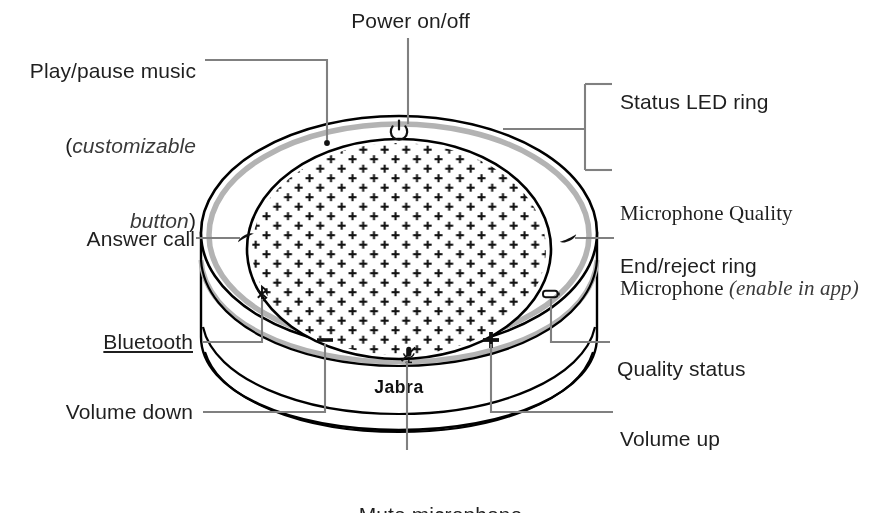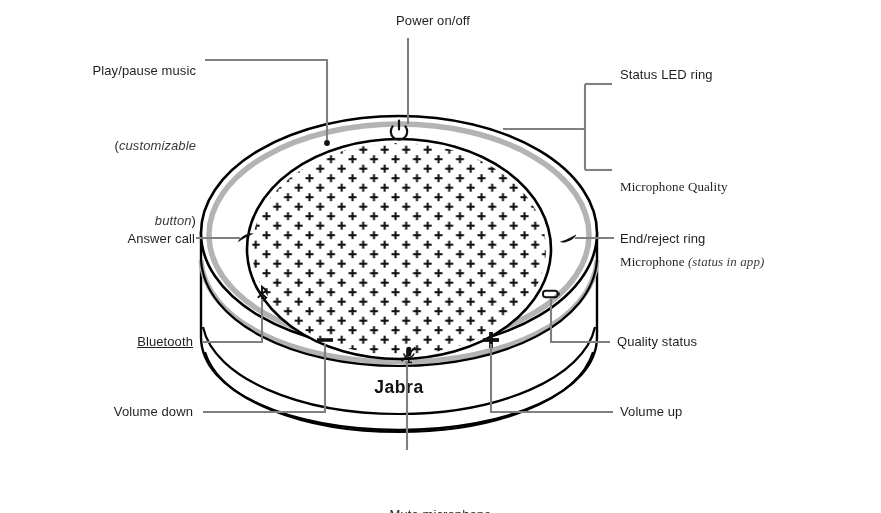--- a/index.html
+++ b/index.html
@@ -1,23 +1,23 @@
 <!DOCTYPE html>
 <html><head>
 <meta charset="utf-8">
 <style>
   html,body{margin:0;padding:0;background:#ffffff;}
   body{width:881px;height:513px;position:relative;overflow:hidden;
        font-family:"Liberation Sans","DejaVu Sans",sans-serif;color:#1a1a1a;}
   #stage{position:absolute;left:0;top:0;width:881px;height:513px;}
   svg#art{position:absolute;left:0;top:0;width:881px;height:513px;}
-  .lbl{position:absolute;font-size:13px;line-height:25px;color:#1f1f1f;
+  .lbl{position:absolute;font-size:21px;line-height:25px;color:#1f1f1f;
        white-space:pre;letter-spacing:0.1px;}
   .lbl .it{font-style:italic;color:#3a3a3a;text-align:center;}
-  .l-right{text-align:left;}
+  .l-right{text-align:left;margin-top:27px;}
   .l-left{text-align:right;}
   .l-center{text-align:center;}
 </style>
 </head>
 <body>
 
 <div id="stage">
 
   <svg id="art" viewBox="0 0 881 513">
     <defs>
@@ -135,21 +135,21 @@
     <div><span>(</span><span class="it">customizable</span></div>
     <div><span class="it">button</span><span>)</span></div>
   </div>
 
   <div class="lbl l-left" style="left:200px;top:8px;width:270px;">Power on/off</div>
 
   <div class="lbl l-right" style="left:620px;top:62px;width:260px;">Status LED ring</div>
 
   <div class="lbl l-right" style="left:620px;top:124px;width:261px;font-family:Liberation Serif, serif;">
     <div>Microphone Quality</div>
-    <div><span>Microphone </span><span class="it">(status in app)</span></div>
+    <div><span>Microphone </span><span class="it">(enable in app)</span></div>
   </div>
 
   <div class="lbl l-left" style="left:0px;top:226px;width:186px;padding-left:9px;">Answer call</div>
 
   <div class="lbl l-right" style="left:620px;top:226px;width:260px;">End/reject ring</div>
 
   <div class="lbl l-left" style="left:0px;top:329px;width:193px;text-decoration:underline;">Bluetooth</div>
 
   <div class="lbl l-right" style="left:617px;top:329px;width:263px;">Quality status</div>
 

